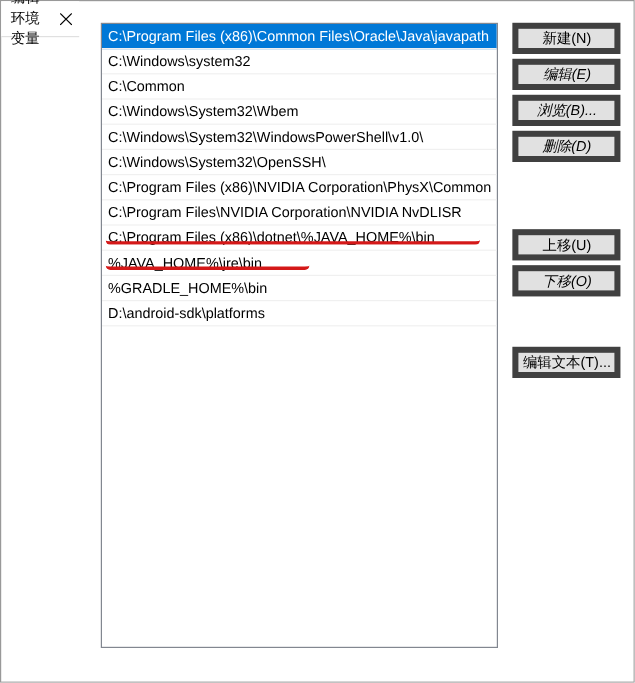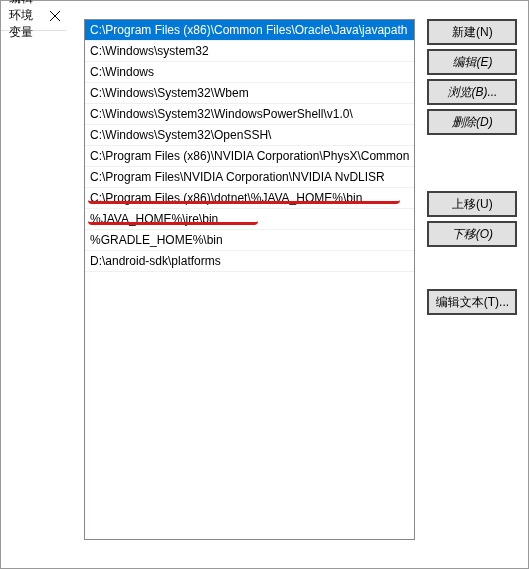--- a/index.html
+++ b/index.html
@@ -91,21 +91,21 @@
   border-bottom: 3px solid #d41818;
   border-radius: 0 0 4px 4px;
 }
 .side-buttons {
   width: 90px;
   display: flex;
   flex-direction: column;
 }
 .btn {
   height: 26px;
-  border: 2px solid #404040;
+  border: 5px solid #404040;
   background: #e1e1e1;
   font-size: 12px;
   font-family: inherit;
   cursor: pointer;
   display: flex;
   align-items: center;
   justify-content: center;
 }
 .gap-md { margin-top: 4px; font-style: italic; }
 .gap-lg { margin-top: 42px; }
@@ -138,21 +138,21 @@
   </div>
 
   <div class="body">
     <div class="main-row">
 
       <div class="listbox" id="listbox">
         <div class="annot line1"></div>
         <div class="annot line2"></div>
       <div class="list-item selected">C:\Program Files (x86)\Common Files\Oracle\Java\javapath</div>
           <div class="list-item">C:\Windows\system32</div>
-          <div class="list-item">C:\Windows</div>
+          <div class="list-item">C:\Common</div>
           <div class="list-item">C:\Windows\System32\Wbem</div>
           <div class="list-item">C:\Windows\System32\WindowsPowerShell\v1.0\</div>
           <div class="list-item">C:\Windows\System32\OpenSSH\</div>
           <div class="list-item">C:\Program Files (x86)\NVIDIA Corporation\PhysX\Common</div>
           <div class="list-item">C:\Program Files\NVIDIA Corporation\NVIDIA NvDLISR</div>
           <div class="list-item">C:\Program Files (x86)\dotnet\%JAVA_HOME%\bin</div>
           <div class="list-item">%JAVA_HOME%\jre\bin</div>
           <div class="list-item">%GRADLE_HOME%\bin</div>
           <div class="list-item">D:\android-sdk\platforms</div>
         </div>

